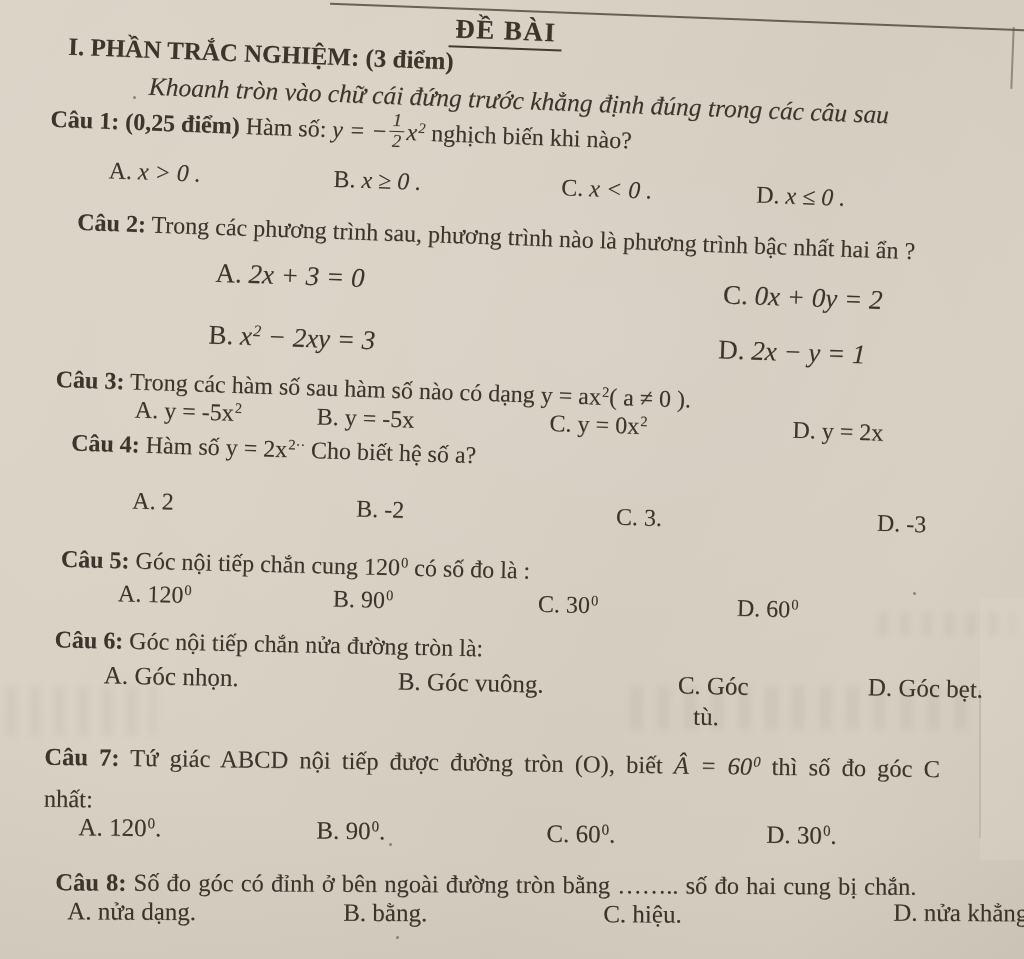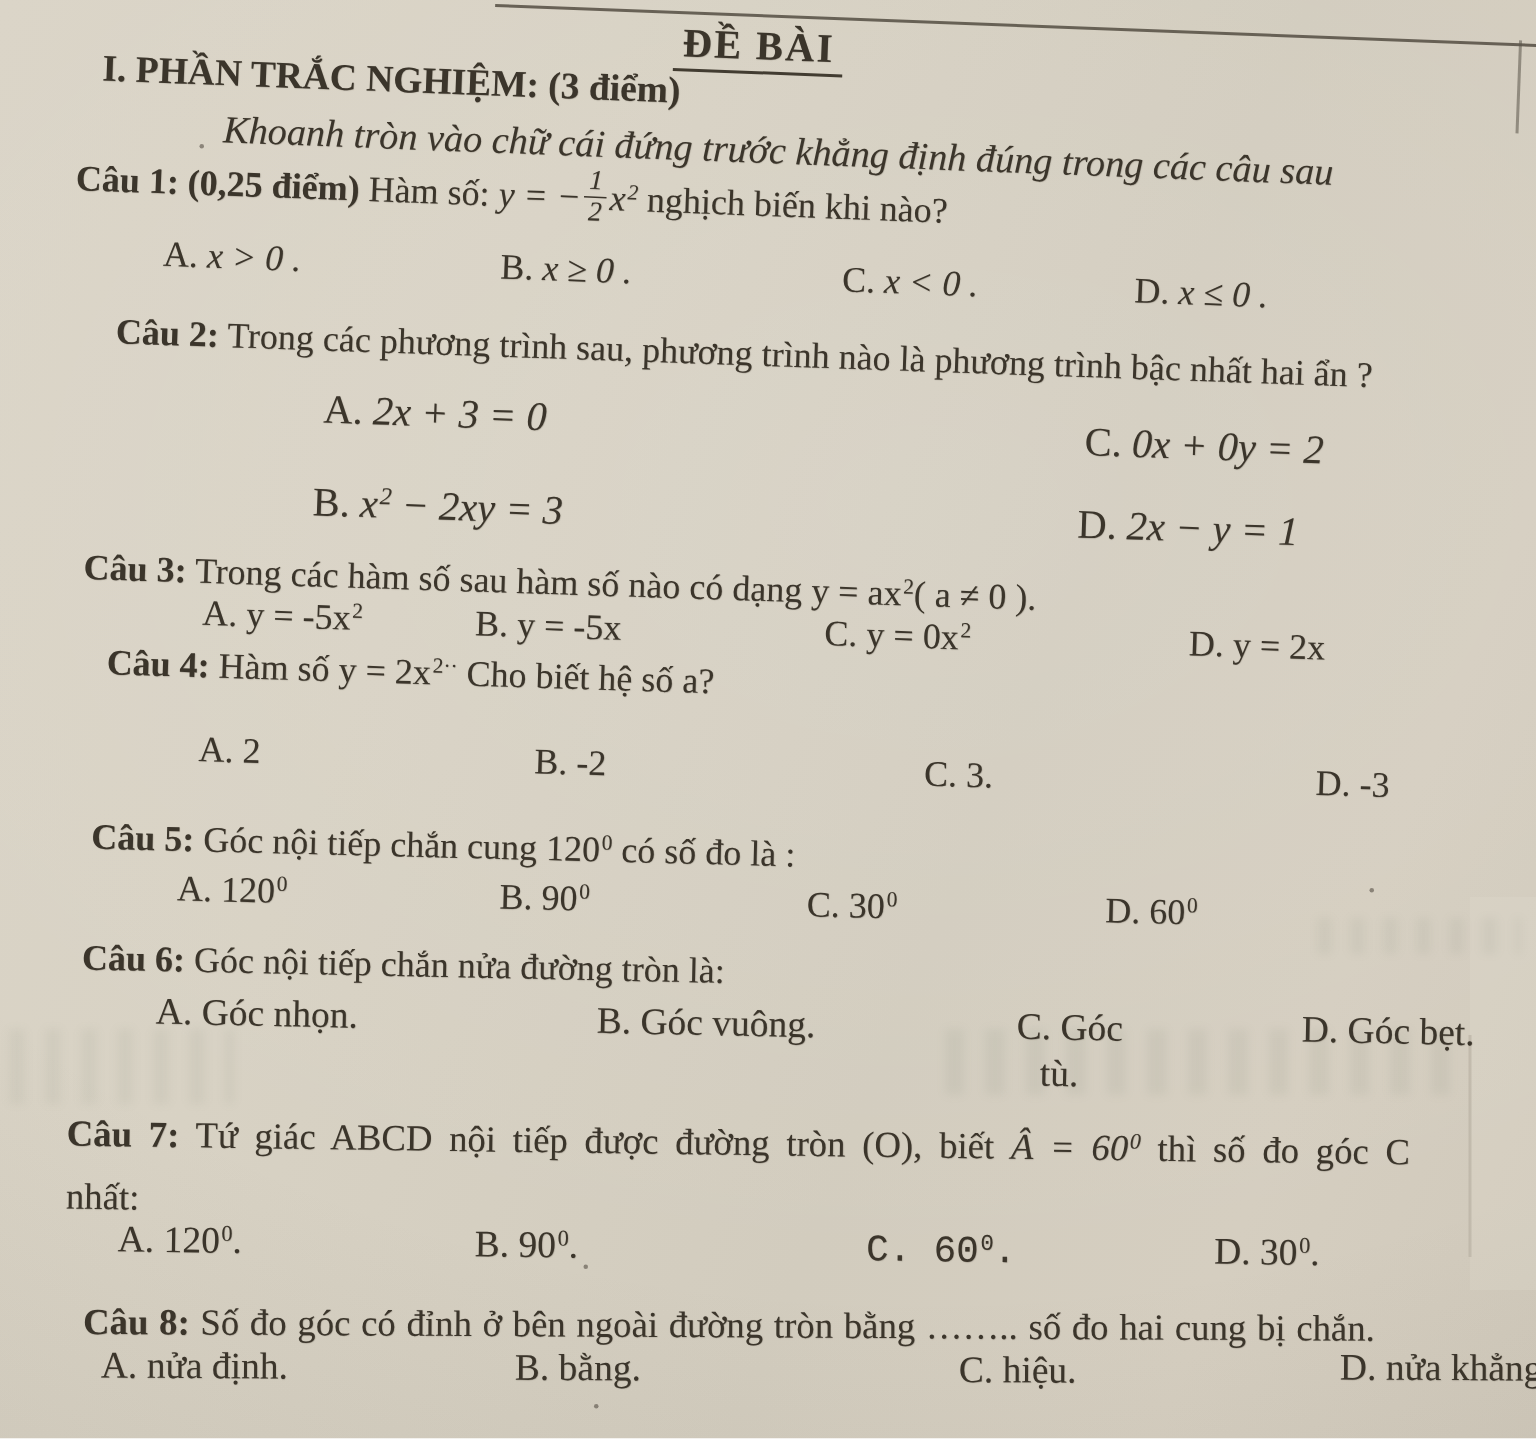--- a/index.html
+++ b/index.html
@@ -53,22 +53,22 @@
   .s2 .opt{font-size:27px;}
   .s6 .opt,.s7 .opt,.s8 .opt{font-size:25px;}
   .opt-line2{margin-left:16px;white-space:nowrap;}
 
   .s1 .oA{left:115px;top:152px;} .s1 .oB{left:340px;top:152px;} .s1 .oC{left:568px;top:152px;} .s1 .oD{left:763px;top:152px;}
   .s2 .oA{left:225px;top:249px;} .s2 .oC{left:733px;top:253px;} .s2 .oB{left:220px;top:311px;} .s2 .oD{left:730px;top:308px;}
   .s3 .oA{left:148px;top:391px;} .s3 .oB{left:330px;top:392px;} .s3 .oC{left:563px;top:391px;} .s3 .oD{left:806px;top:390px;}
   .s4 .oA{left:148px;top:482px;} .s4 .oB{left:372px;top:483px;} .s4 .oC{left:632px;top:483px;} .s4 .oD{left:893px;top:481px;}
   .s5 .oA{left:133px;top:576px;} .s5 .oB{left:348px;top:576px;} .s5 .oC{left:553px;top:576px;} .s5 .oD{left:752px;top:575px;}
   .s6 .oA{left:118px;top:658px;} .s6 .oB{left:412px;top:658px;} .s6 .oC{left:692px;top:656px;} .s6 .oD{left:882px;top:654px;}
-  .s7 .oA{left:90px;top:811px;}  .s7 .oB{left:328px;top:811px;} .s7 .oC{left:589px;top:811px;font-family:Liberation Mono, monospace;} .s7 .oD{left:778px;top:809px;margin-left:43px;}
-  .s8 .oA{left:72px;top:896px;}  .s8 .oB{left:348px;top:896px;} .s8 .oC{left:644px;top:896px;} .s8 .oD{left:898px;top:893px;}
+  .s7 .oA{left:90px;top:811px;}  .s7 .oB{left:328px;top:811px;} .s7 .oC{left:558px;top:811px;} .s7 .oD{left:778px;top:809px;}
+  .s8 .oA{left:72px;top:896px;}  .s8 .oB{left:348px;top:896px;} .s8 .oC{left:608px;top:896px;} .s8 .oD{left:898px;top:893px;}
 
   
   .seg-b{font-weight:bold;}
   .seg-m{font-style:italic;}
   .seg-sup{font-size:.6em;position:relative;top:-.55em;margin-left:1px;}
   .seg-msup{font-style:italic;font-size:.6em;position:relative;top:-.55em;margin-left:1px;}
   .frac{display:inline-flex;flex-direction:column;align-items:center;vertical-align:middle;font-size:.76em;line-height:1.08;margin:0 2px;transform:translateY(-3px);font-style:italic;}
   .frac .num{border-bottom:1.6px solid currentColor;padding:0 3px;}
   .frac .den{padding:0 3px;}
 
@@ -167,20 +167,20 @@
     <div class="opts">
         <div class="opt oA"><span>A. </span><span><span class="seg-r">120</span><span class="seg-sup">0</span><span class="seg-r">.</span></span></div>
         <div class="opt oB"><span>B. </span><span><span class="seg-r">90</span><span class="seg-sup">0</span><span class="seg-r">.</span></span></div>
         <div class="opt oC"><span>C. </span><span><span class="seg-r">60</span><span class="seg-sup">0</span><span class="seg-r">.</span></span></div>
         <div class="opt oD"><span>D. </span><span><span class="seg-r">30</span><span class="seg-sup">0</span><span class="seg-r">.</span></span></div>
       </div>
   </div>
   <div class="qsec s8 rot-8">
     <div class="q-heading"><span class="seg-b">Câu 8:</span><span class="seg-r"> Số đo góc có đỉnh ở bên ngoài đường tròn  bằng …….. số đo hai cung bị chắn.</span></div>
     <div class="opts">
-        <div class="opt oA"><span>A. </span><span><span class="seg-r">nửa định.</span></span></div>
+        <div class="opt oA"><span>A. </span><span><span class="seg-r">nửa dạng.</span></span></div>
         <div class="opt oB"><span>B. </span><span><span class="seg-r">bằng.</span></span></div>
         <div class="opt oC"><span>C. </span><span><span class="seg-r">hiệu.</span></span></div>
         <div class="opt oD"><span>D. </span><span><span class="seg-r">nửa khẳng.</span></span></div>
       </div>
   </div>
 
 </div>
 
 </body></html>

